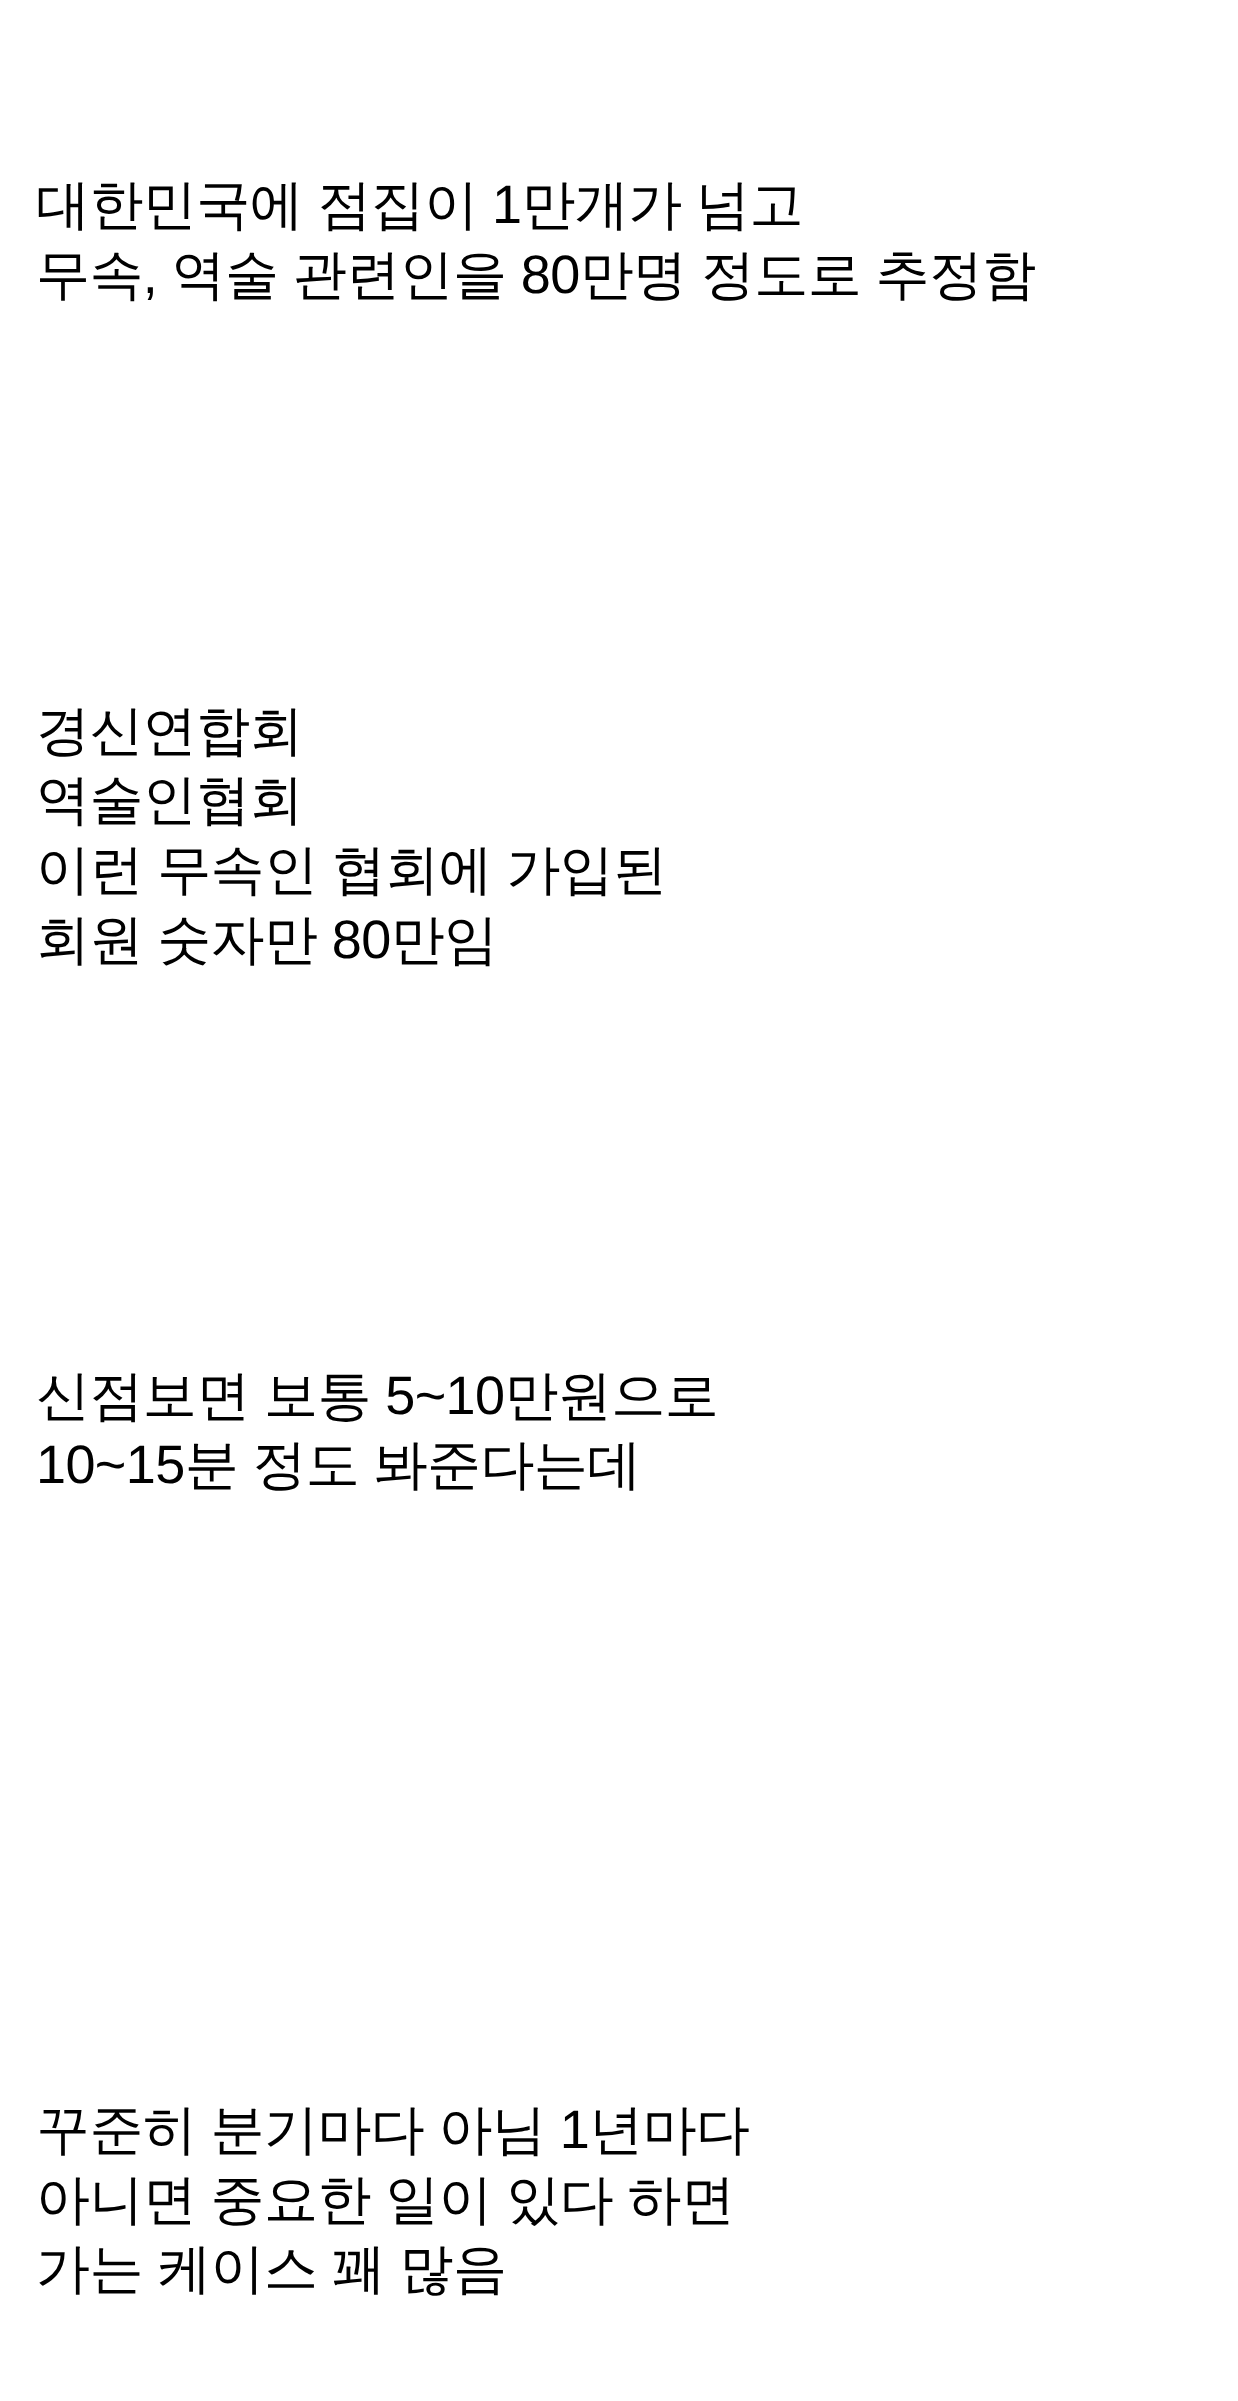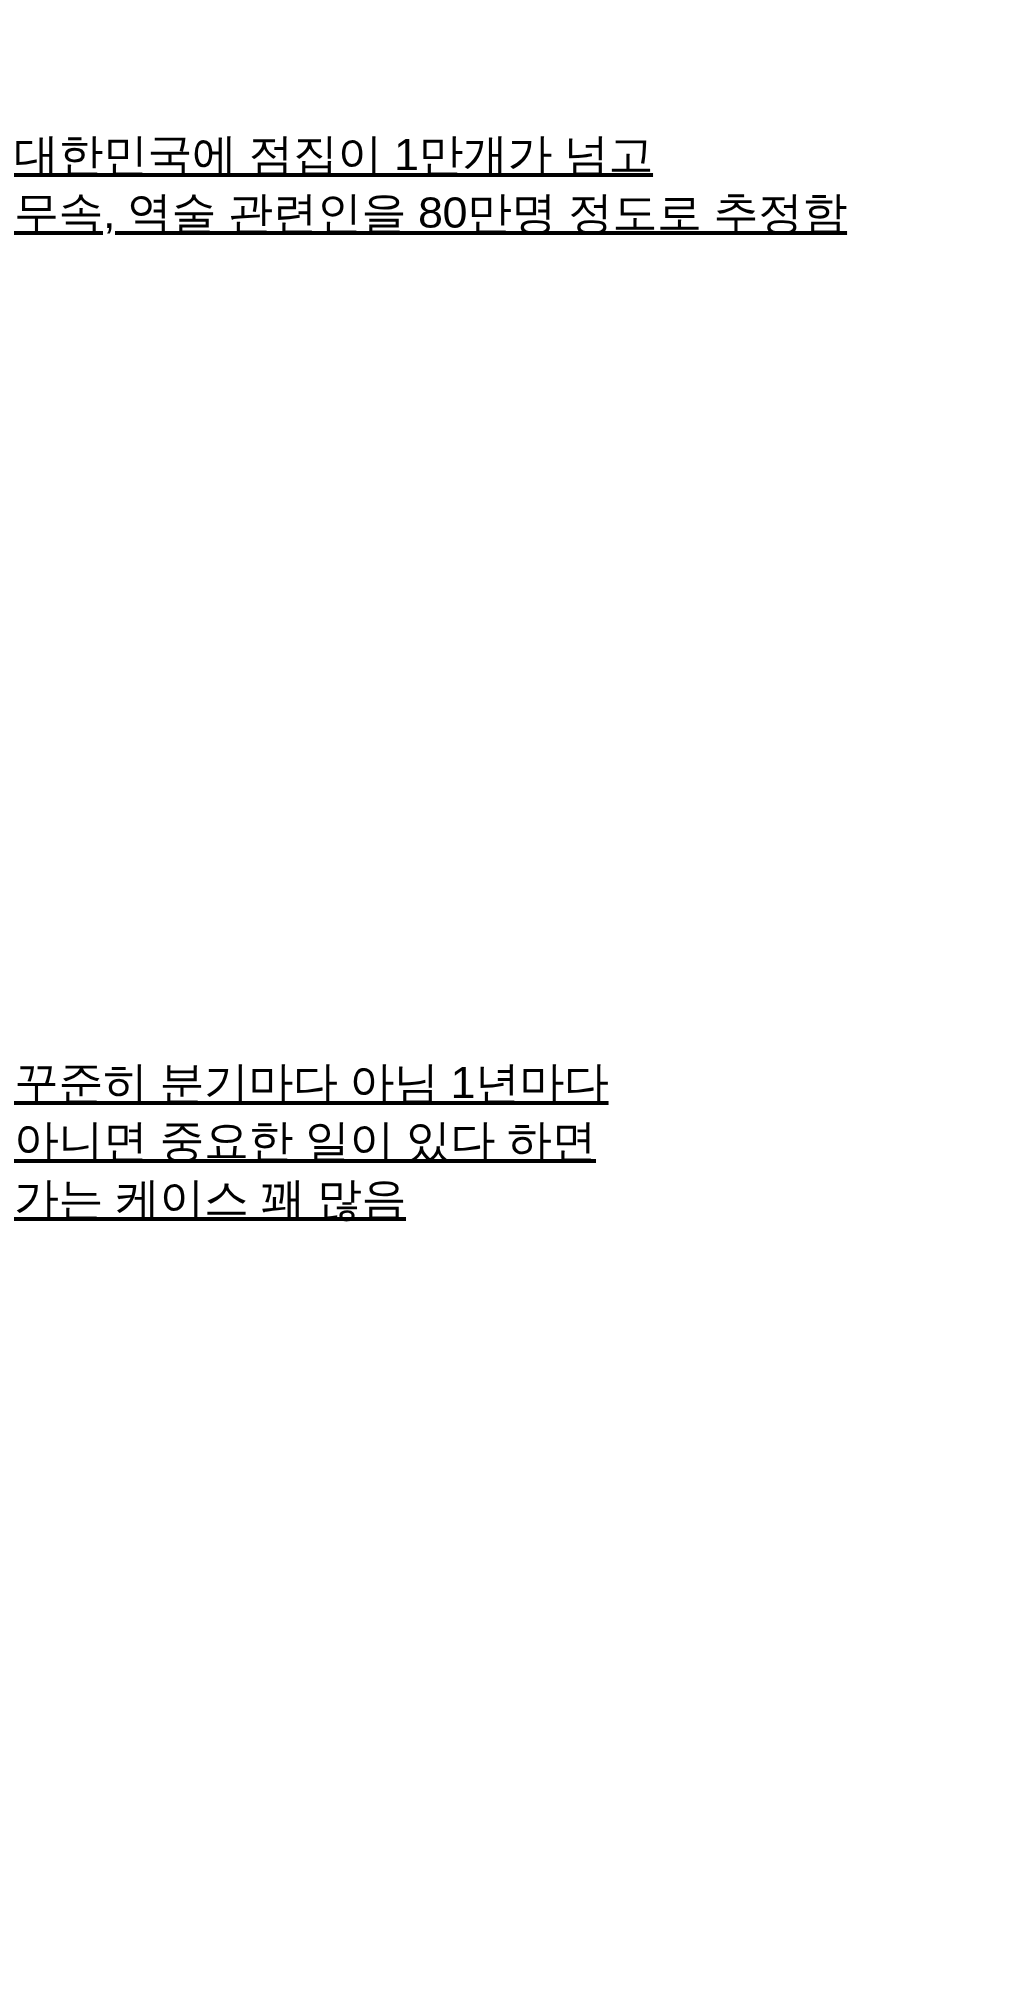--- a/index.html
+++ b/index.html
@@ -22,37 +22,42 @@
   .text-body {
     font-size: 45px;
     line-height: 58px;
     color: #000000;
     letter-spacing: -0.5px;
     white-space: pre-wrap;
     word-break: break-all;
     font-weight: 400;
   }
   .para {
-    margin: 0;
+    margin: 16px;
     white-space: pre-wrap;
-    text-decoration: underline;
   }
   .spacer {
     height: 58px;
   }
 </style>
 </head>
 <body style="background: rgb(255, 255, 255);">
 
 <div class="page">
   <div class="text-body">
     <p class="para">대한민국에 점집이 1만개가 넘고
 무속, 역술 관련인을 80만명 정도로 추정함</p>
     <div class="spacer"></div>
+    <p class="para">경신연합회
+역술인협회
+이런 무속인 협회에 가입된
+회원 숫자만 80만임</p>
     <div class="spacer"></div>
+    <p class="para">신점보면 보통 5~10만원으로
+10~15분 정도 봐준다는데</p>
     <div class="spacer"></div>
     <div class="spacer"></div>
     <p class="para">꾸준히 분기마다 아님 1년마다
 아니면 중요한 일이 있다 하면
 가는 케이스 꽤 많음</p>
     
     
     
     
   </div>

